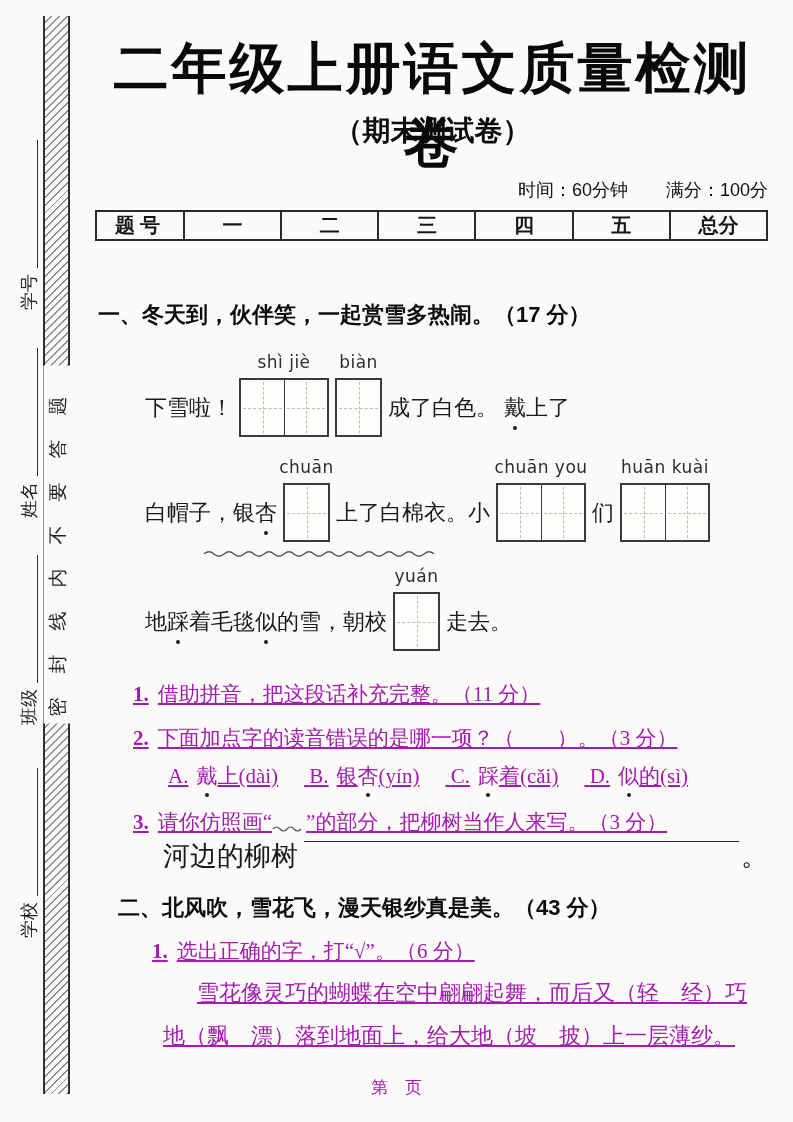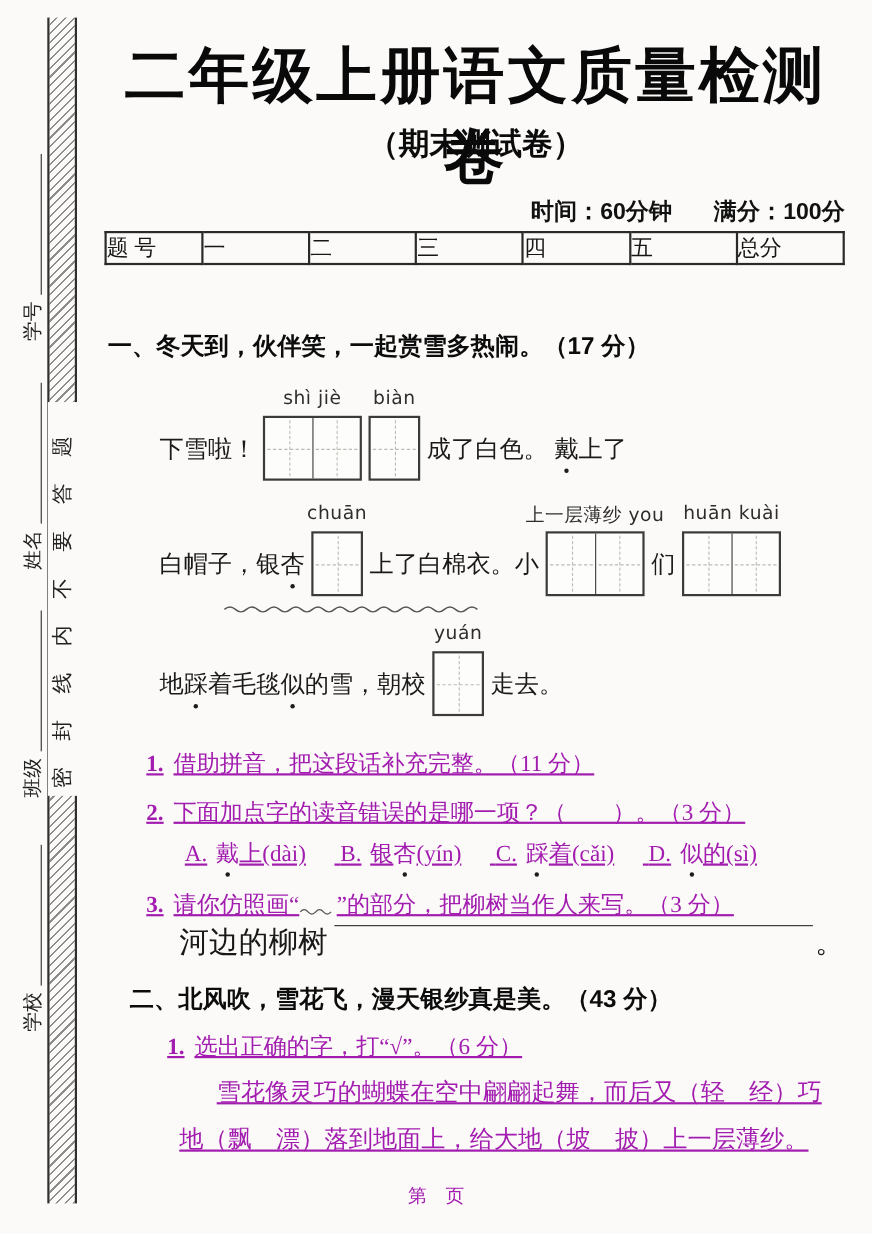--- a/index.html
+++ b/index.html
@@ -41,32 +41,32 @@
     font-family:"Liberation Sans", sans-serif; font-weight:700;
     font-size:55px; letter-spacing:3px; color:#090909;
   }
   .subtitle {
     position:absolute; left:95px; top:112px; width:675px; text-align:center;
     font-family:"Liberation Sans", sans-serif; font-weight:700;
     font-size:28px; color:#0b0b0b;
   }
   .meta {
     position:absolute; left:95px; top:178px; width:673px; text-align:right;
-    font-family:"Liberation Sans", sans-serif; font-weight:700; font-size:21px; color:#111;
+    font-family:"Liberation Sans", sans-serif; font-weight:400; font-size:18px; color:#111;
   }
   .meta .gap { display:inline-block; width:38px; }
 
   
   table.score {
     position:absolute; left:95px; top:210px; width:673px;
     border-collapse:collapse; table-layout:fixed;
     font-family:"Liberation Serif", serif; font-size:20px; color:#161616;
   }
   table.score td {
-    border:2px solid #2a2a2a; height:26px; vertical-align:middle;
+    border:2px solid #2a2a2a; height:26px; text-align:center; vertical-align:middle;font-weight:bold;
   }
   table.score td.lab { letter-spacing:5px; }
   table.score col.c0 { width:88px; }
 
   
   .sec-head {
     position:absolute; left:98px;
     font-family:"Liberation Sans", sans-serif; font-weight:700;
     font-size:22px; color:#0c0c0c; white-space:nowrap;
   }
@@ -201,21 +201,21 @@
   <div class="fill-row" style="left:145px; top:483px; height:59px;">
     <span><span>白帽子，银</span><span class="dt">杏</span></span>
     <span class="pgroup">
       <span class="pinyin">chuān</span>
       <span class="hgrid">
           <span class="hcell"></span>
         </span>
     </span>
     <span>上了白棉衣。小</span>
     <span class="pgroup">
-      <span class="pinyin">上一层薄纱 you</span>
+      <span class="pinyin">chuān you</span>
       <span class="hgrid">
           <span class="hcell"></span>
           <span class="hcell"></span>
         </span>
     </span>
     <span>们</span>
     <span class="pgroup">
       <span class="pinyin">huān kuài</span>
       <span class="hgrid">
           <span class="hcell"></span>

